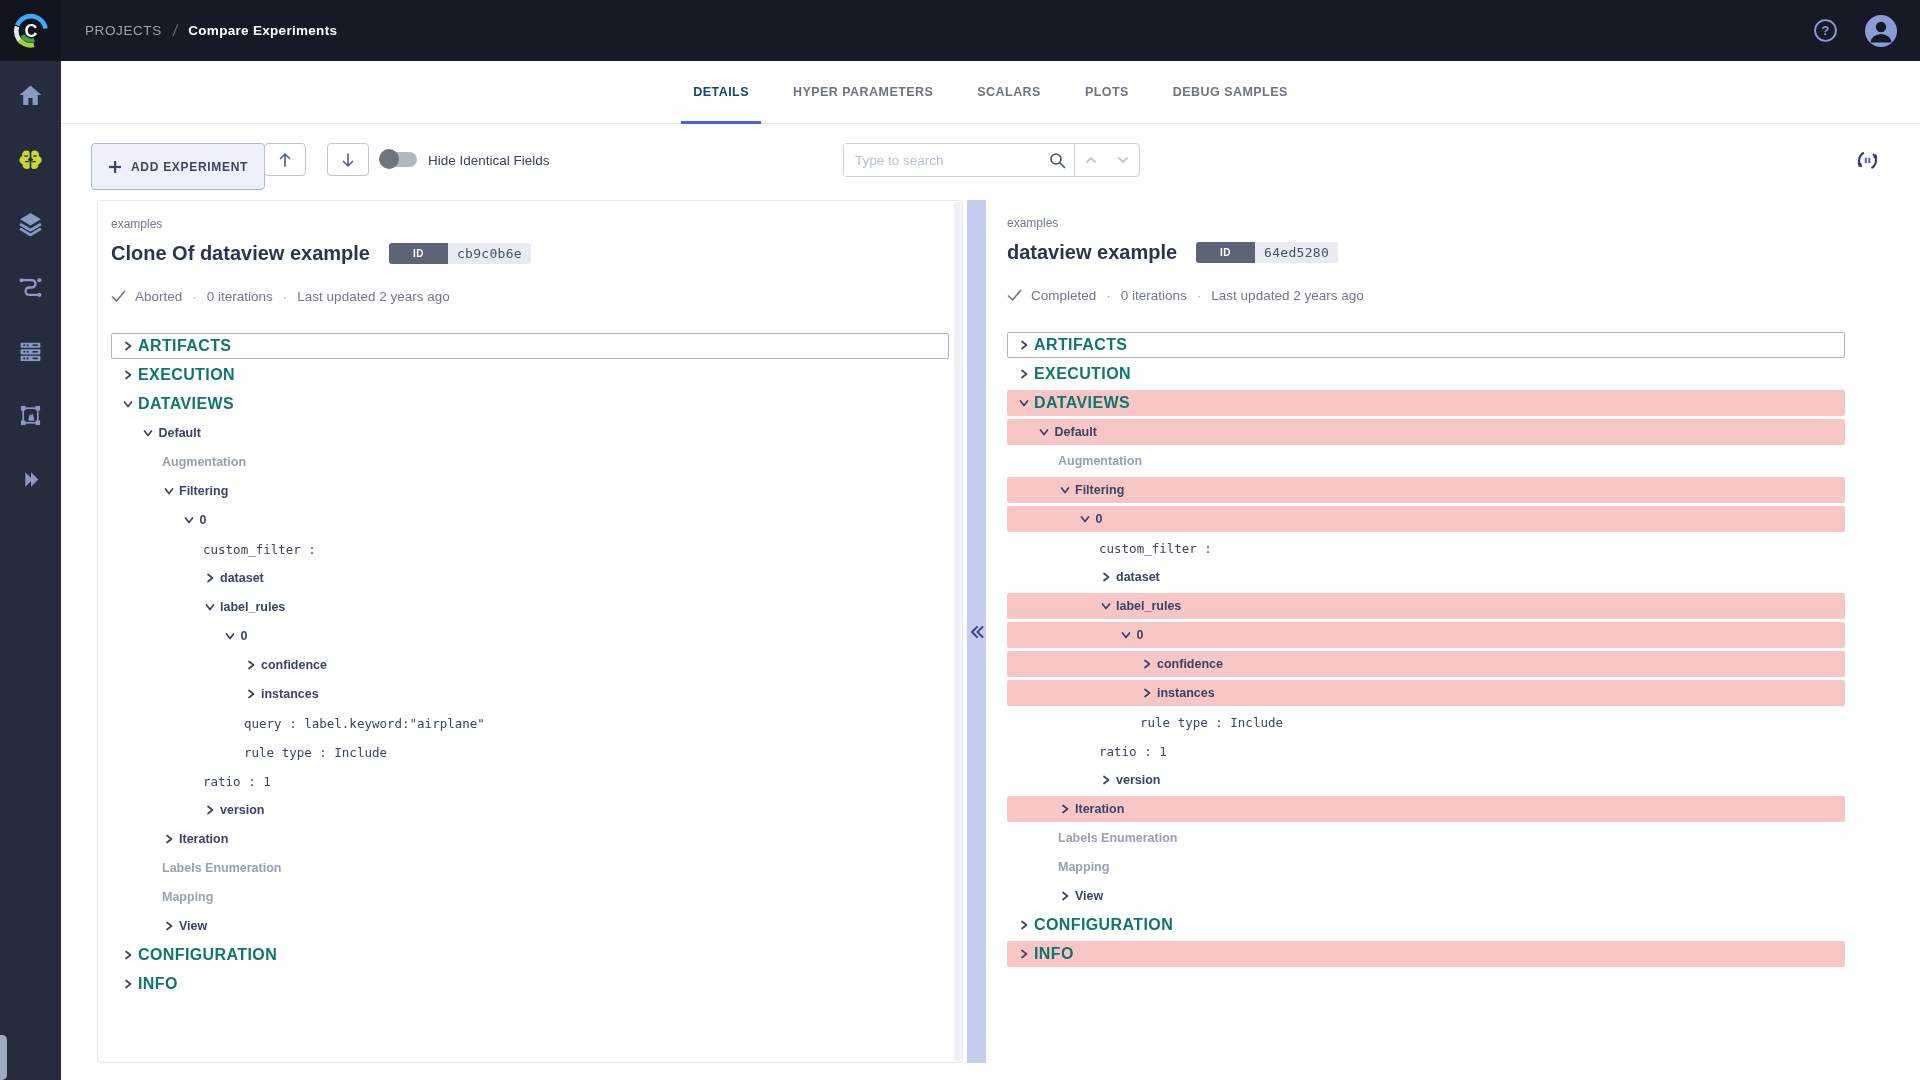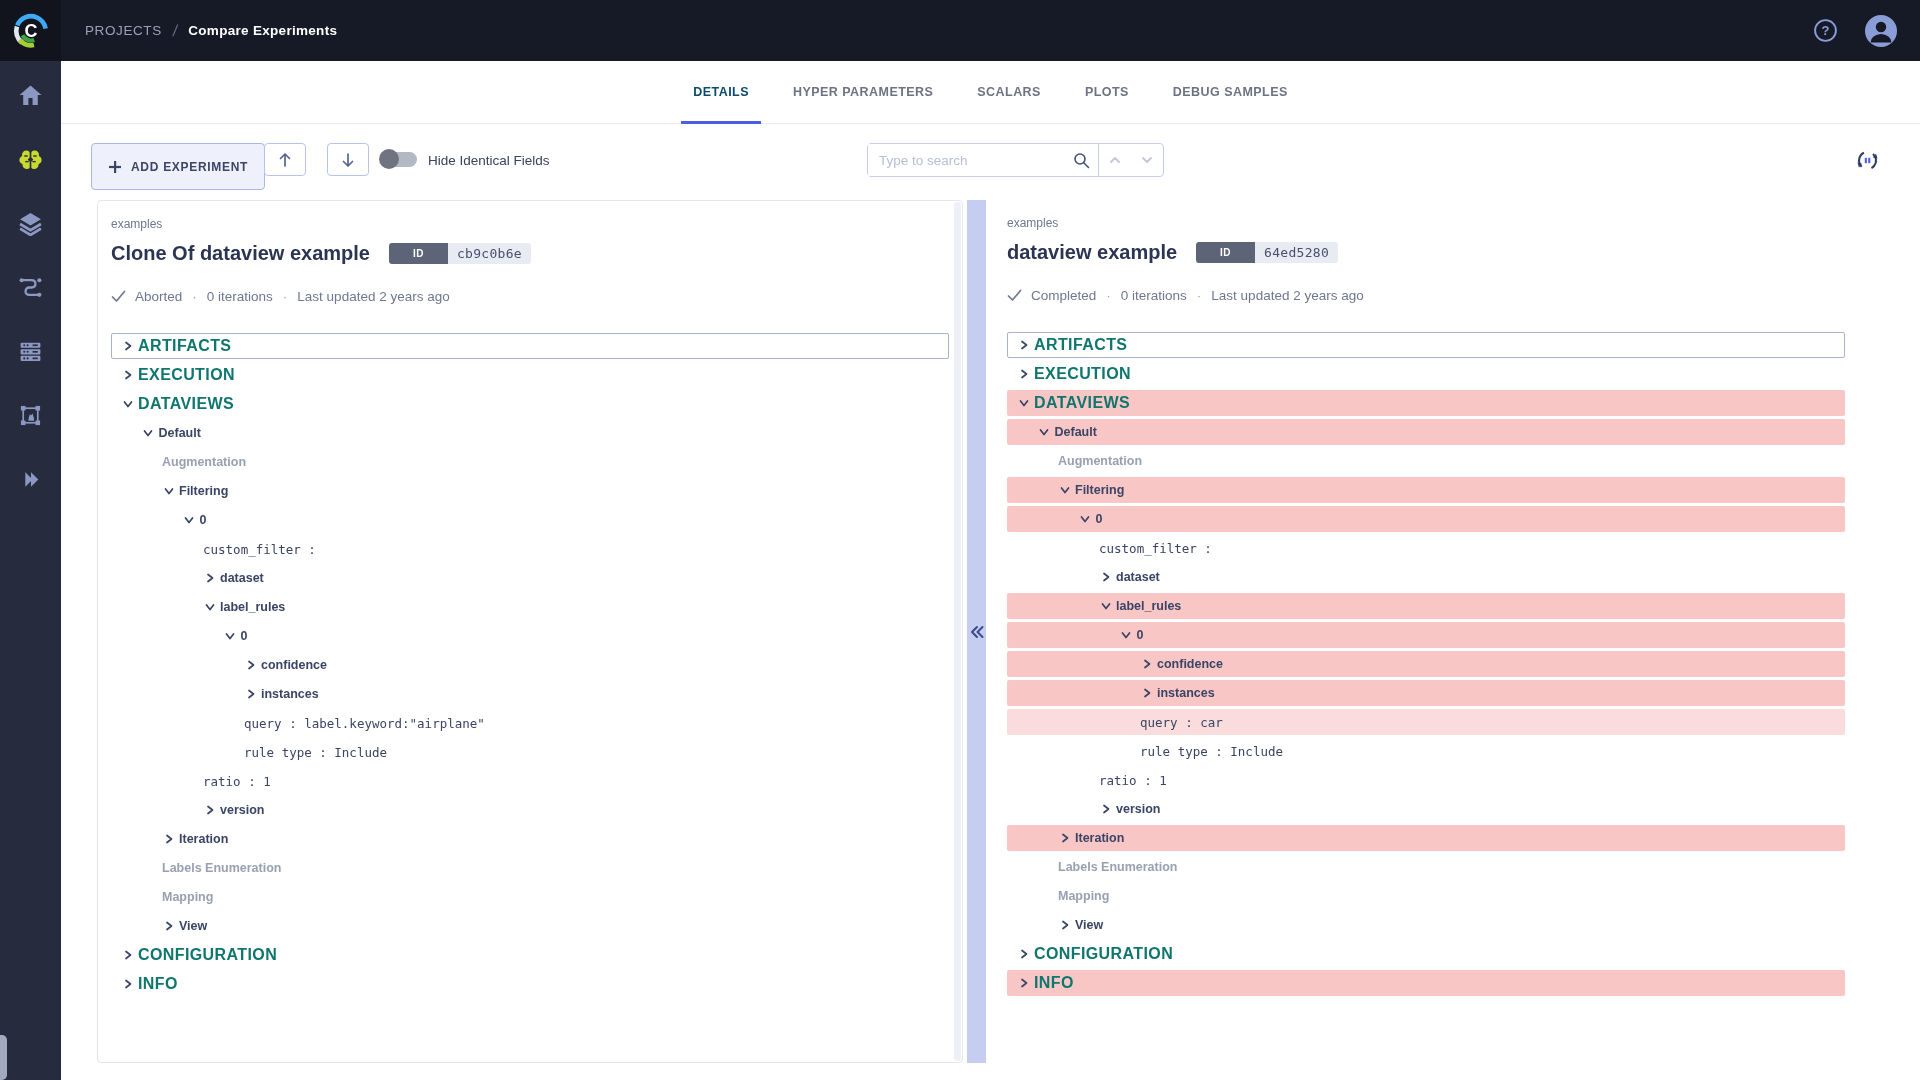--- a/index.html
+++ b/index.html
@@ -34,21 +34,21 @@
 
   
   .btn { background:#eef1fb; border:1px solid #a9b6e6; border-radius:4px; color:#3d4566; cursor:pointer;
     display:flex; align-items:center; justify-content:center; }
   .add-btn { left:91px; top:143px; height:47px; padding:0 16px; gap:9px; font-size:12px; font-weight:700; letter-spacing:.7px; }
   .sq-btn { top:143px; width:42px; height:33px; background:#ffffff; border-color:#b9c2e8; }
   .toggle { left:381px; top:152px; width:36px; height:15px; background:#b4b8c4; border-radius:8px; cursor:pointer; }
   .toggle-knob { position:absolute; left:-2px; top:-3px; width:20px; height:20px; border-radius:50%; background:#6f7480; }
   .toggle-label { left:428px; top:146px; height:28px; display:flex; align-items:center; font-size:13.5px; color:#3a4161; }
   .searchbox { left:843px; top:143px; width:297px; height:34px; border:1px solid #c6cee9; border-radius:4px;
-    display:flex; align-items:center; background:#fff;margin-left:24px; }
+    display:flex; align-items:center; background:#fff; }
   .searchbox input { border:none; outline:none; flex:1; height:100%; padding:0 6px 0 11px; font-size:13.5px;
     font-family:"Liberation Sans",sans-serif; color:#3a4466; }
   .searchbox input::placeholder { color:#b6bed6; }
   .search-ico { width:34px; display:flex; justify-content:center; color:#43527d; }
   .search-nav { display:flex; height:100%; border-left:1px solid #c6cee9; }
   .search-nav .nav-btn { width:32px; height:100%; display:flex; align-items:center; justify-content:center;
     color:#c3c9d9; cursor:pointer; }
   .refresh-btn { left:1854px; top:147px; width:26px; height:26px; display:flex; align-items:center; justify-content:center; cursor:pointer; }
 
   
@@ -571,23 +571,20 @@
           <span class="tlabel">confidence</span>
         </div>
         <div class="trow node hl-strong" style="padding-left: 132px;">
           <span class="chev ">
             <svg width="10" height="10" viewBox="0 0 10 10">
               <path d="M3 1.5 L7.5 5 L3 8.5" fill="none" stroke="currentColor" stroke-width="1.7" stroke-linecap="round" stroke-linejoin="round"></path>
             </svg>
           </span>
           <span class="tlabel">instances</span>
         </div>
-        <div class="trow mono hl-light" style="padding-left: 132px;">
-          <span class="tlabel">query : car</span>
-        </div>
         <div class="trow mono" style="padding-left: 132px;">
           <span class="tlabel">rule type : Include</span>
         </div>
         <div class="trow mono" style="padding-left: 91px;">
           <span class="tlabel">ratio : 1</span>
         </div>
         <div class="trow node" style="padding-left: 91px;">
           <span class="chev ">
             <svg width="10" height="10" viewBox="0 0 10 10">
               <path d="M3 1.5 L7.5 5 L3 8.5" fill="none" stroke="currentColor" stroke-width="1.7" stroke-linecap="round" stroke-linejoin="round"></path>

